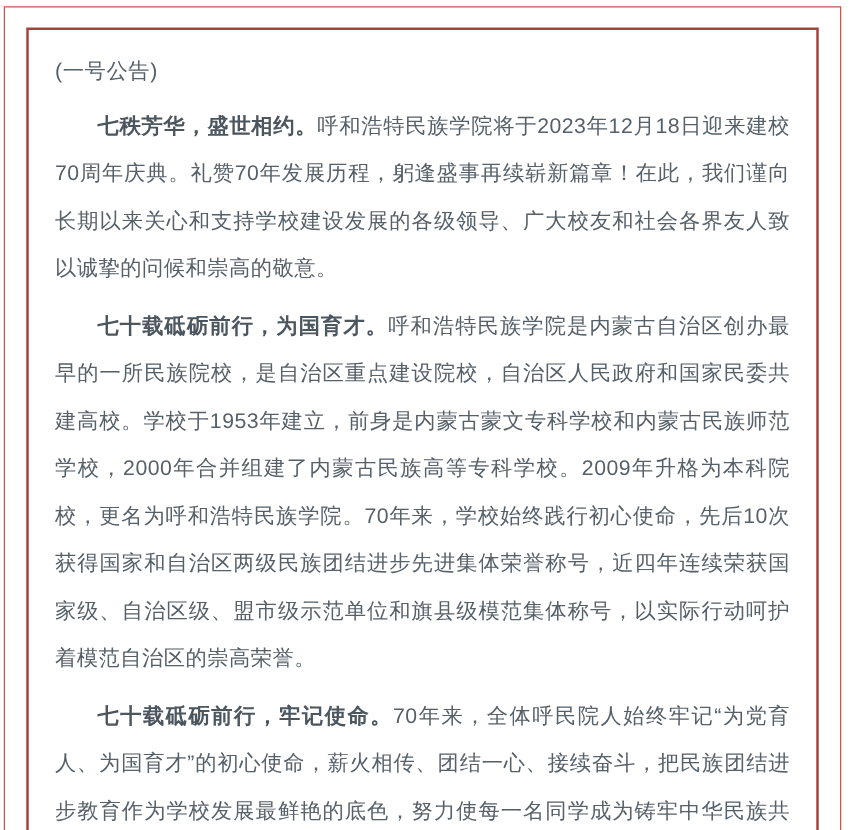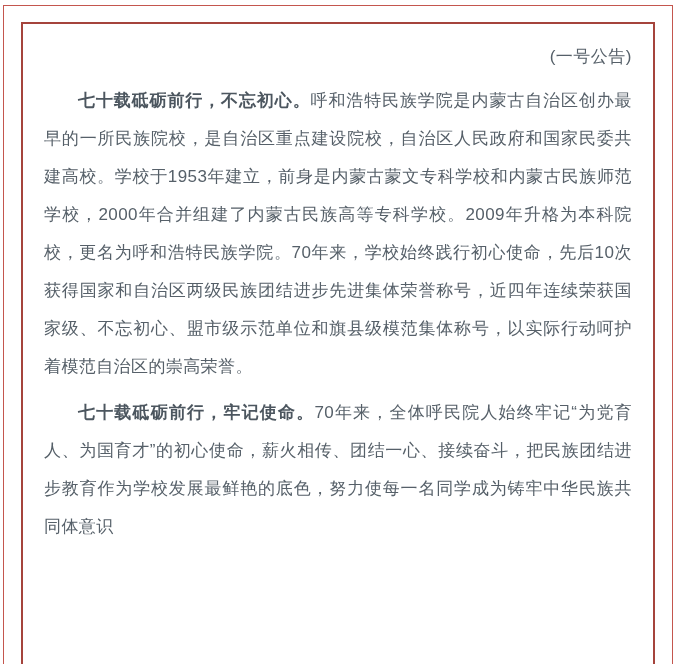--- a/index.html
+++ b/index.html
@@ -34,21 +34,21 @@
     left: 21px;
     top: 22px;
     width: 634px;
     height: 700px;
     border: 2px solid var(--inner-border, #a5443c);
     box-sizing: border-box;
     padding: 18px 21px 0 21px;
     background: #ffffff;
   }
   .notice-label {
-    text-align: right;
+    text-align: left;
     font-size: 17px;
     line-height: 30px;
     letter-spacing: 0.5px;
     color: var(--body-text, #566069);
     margin: 0 0 10px 0;
   }
   .doc-paragraph {
     margin: 0 0 8px 0;
     font-size: 17px;
     line-height: 38px;
@@ -67,19 +67,20 @@
 <body>
 
 <div class="page">
 
   <div class="outer-frame"></div>
 
   <div class="inner-frame">
 
     <p class="notice-label">(一号公告)</p>
 
+    <p class="doc-paragraph"><b>七秩芳华，盛世相约。</b><span>呼和浩特民族学院将于2023年12月18日迎来建校70周年庆典。礼赞70年发展历程，躬逢盛事再续崭新篇章！在此，我们谨向长期以来关心和支持学校建设发展的各级领导、广大校友和社会各界友人致以诚挚的问候和崇高的敬意。</span></p>
 
-    <p class="doc-paragraph"><b>七十载砥砺前行，不忘初心。</b><span>呼和浩特民族学院是内蒙古自治区创办最早的一所民族院校，是自治区重点建设院校，自治区人民政府和国家民委共建高校。学校于1953年建立，前身是内蒙古蒙文专科学校和内蒙古民族师范学校，2000年合并组建了内蒙古民族高等专科学校。2009年升格为本科院校，更名为呼和浩特民族学院。70年来，学校始终践行初心使命，先后10次获得国家和自治区两级民族团结进步先进集体荣誉称号，近四年连续荣获国家级、不忘初心、盟市级示范单位和旗县级模范集体称号，以实际行动呵护着模范自治区的崇高荣誉。</span></p>
+    <p class="doc-paragraph"><b>七十载砥砺前行，为国育才。</b><span>呼和浩特民族学院是内蒙古自治区创办最早的一所民族院校，是自治区重点建设院校，自治区人民政府和国家民委共建高校。学校于1953年建立，前身是内蒙古蒙文专科学校和内蒙古民族师范学校，2000年合并组建了内蒙古民族高等专科学校。2009年升格为本科院校，更名为呼和浩特民族学院。70年来，学校始终践行初心使命，先后10次获得国家和自治区两级民族团结进步先进集体荣誉称号，近四年连续荣获国家级、自治区级、盟市级示范单位和旗县级模范集体称号，以实际行动呵护着模范自治区的崇高荣誉。</span></p>
 
     <p class="doc-paragraph"><b>七十载砥砺前行，牢记使命。</b><span>70年来，全体呼民院人始终牢记“为党育人、为国育才”的初心使命，薪火相传、团结一心、接续奋斗，把民族团结进步教育作为学校发展最鲜艳的底色，努力使每一名同学成为铸牢中华民族共同体意识</span></p>
 
   </div>
 </div>
 
 </body></html>

